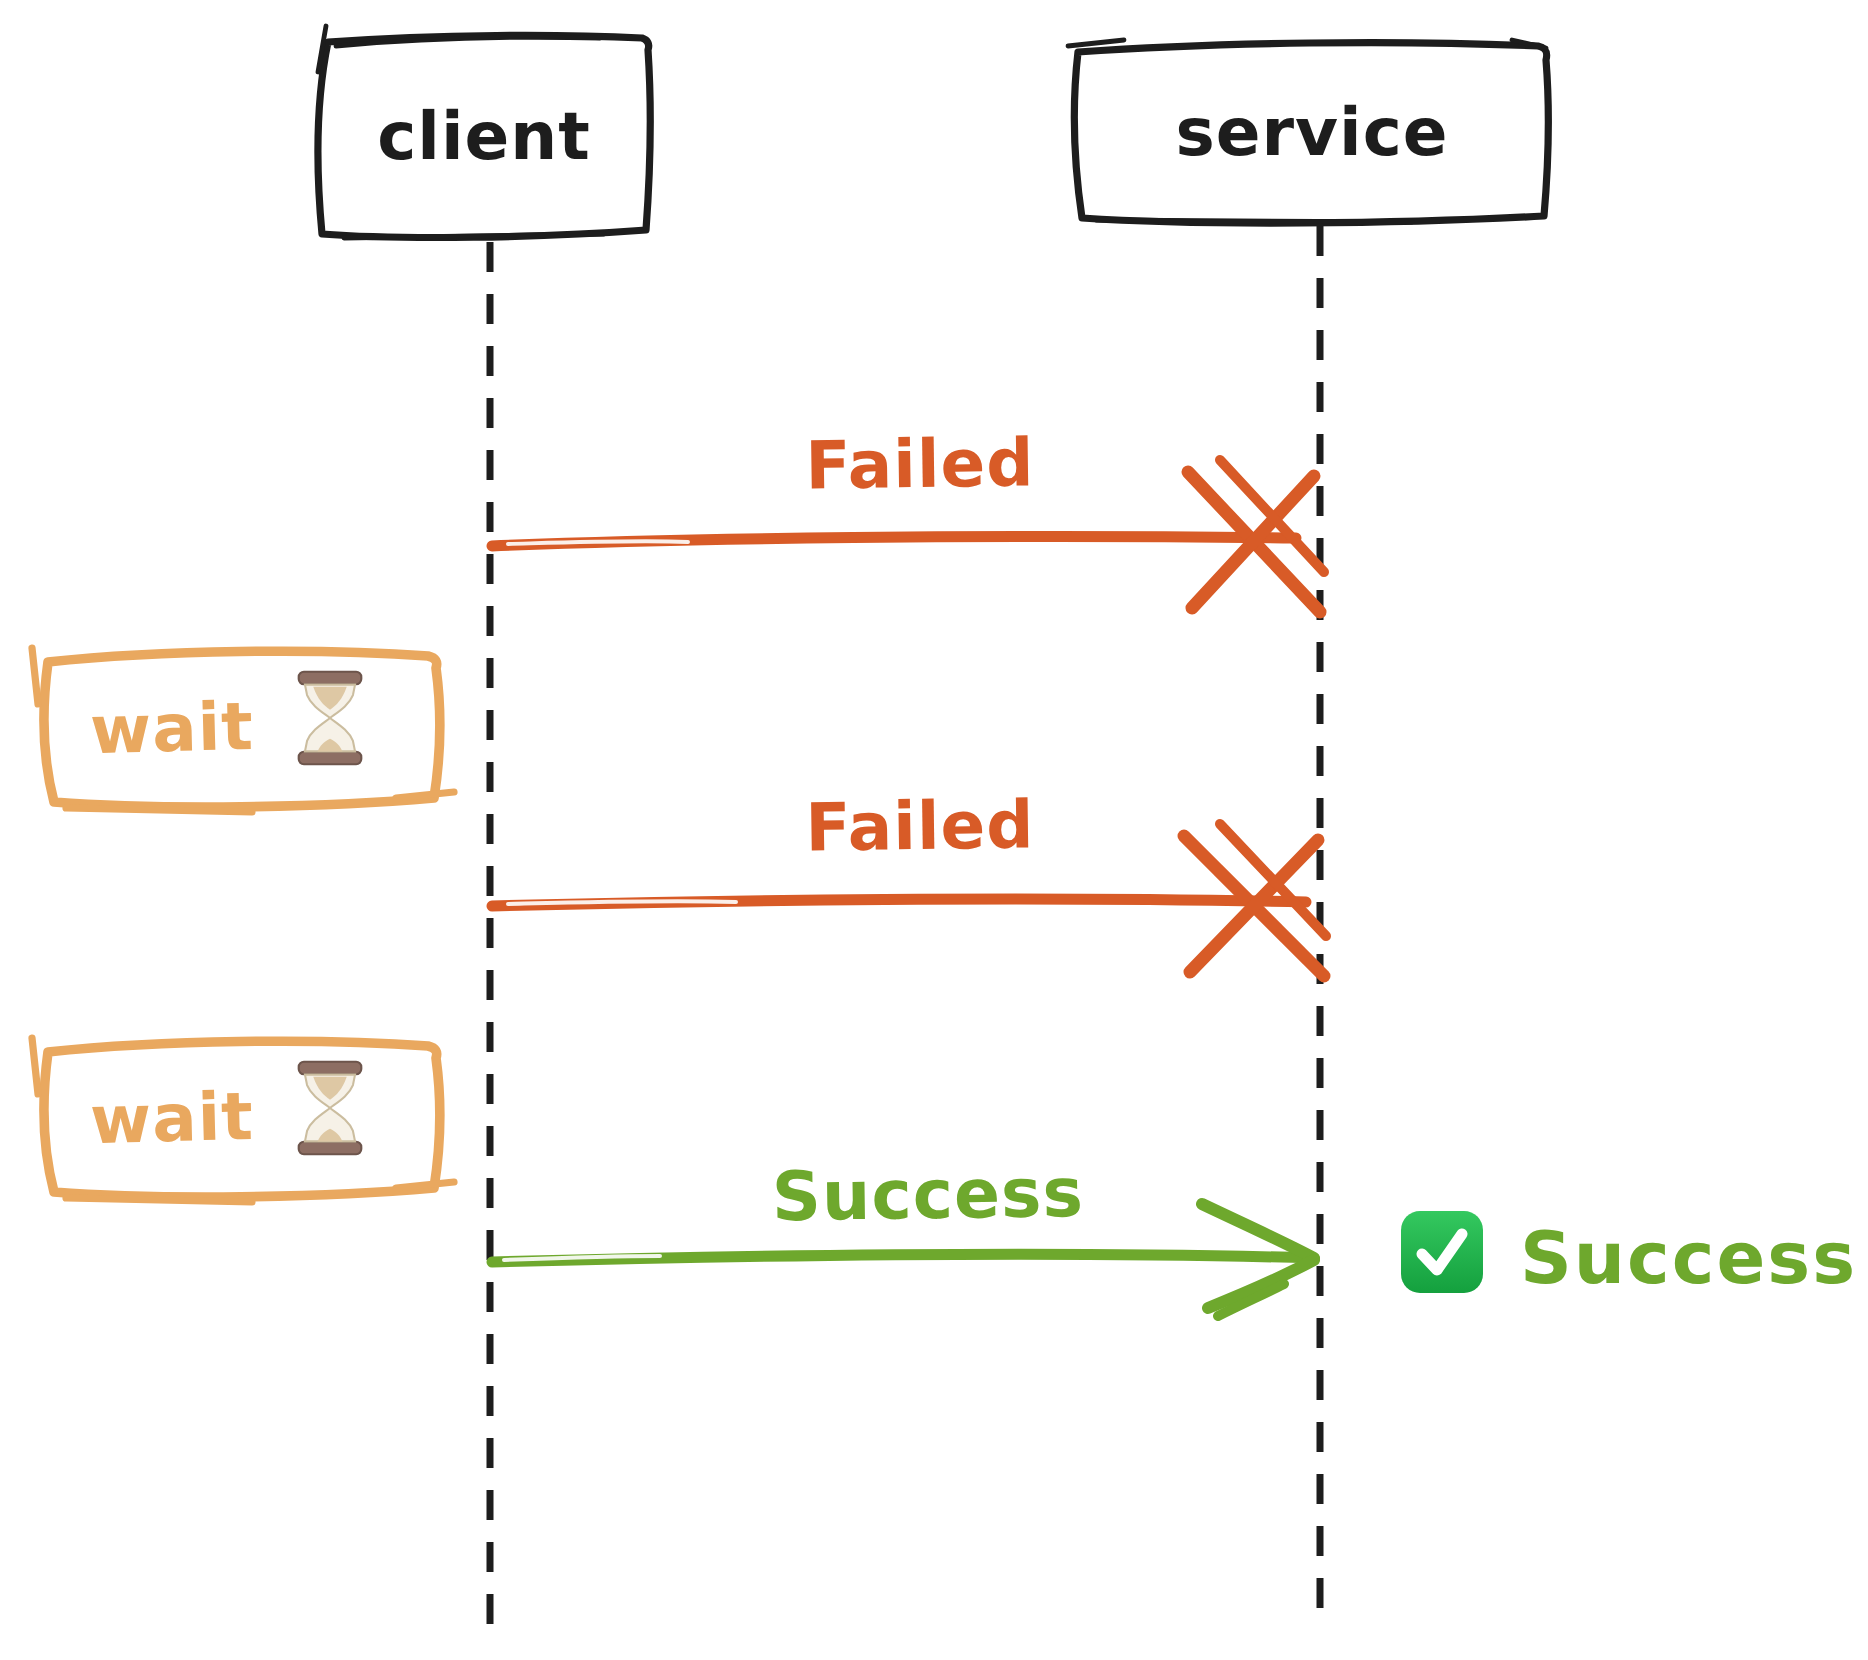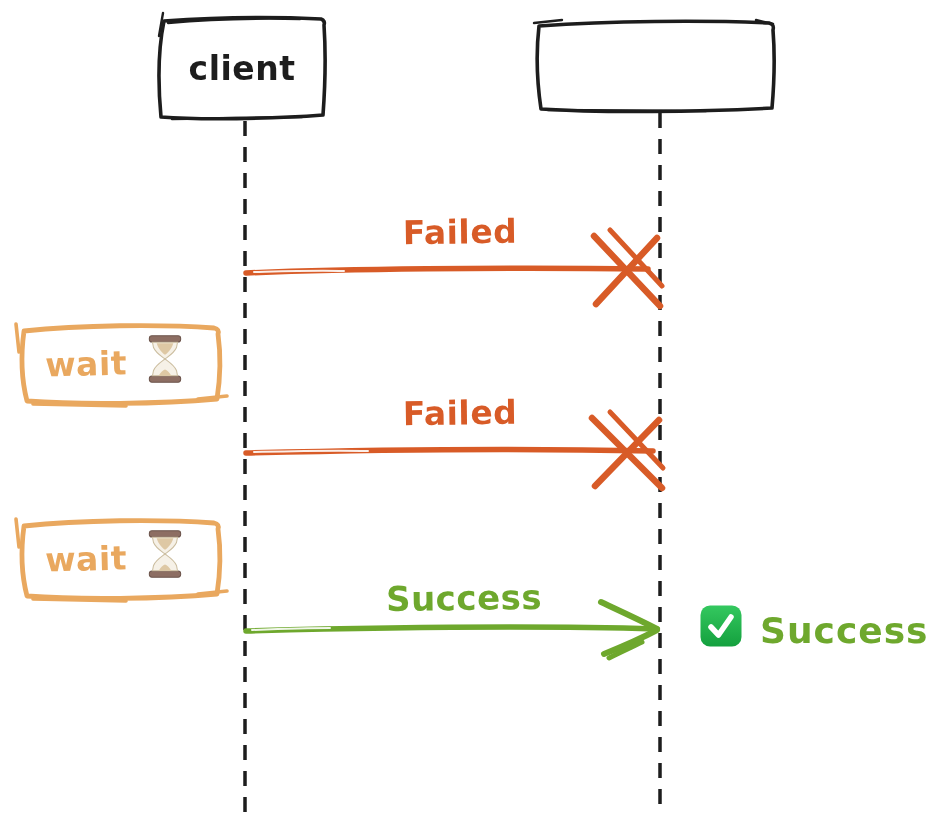--- a/index.html
+++ b/index.html
@@ -96,20 +96,21 @@
     <g fill="none" stroke="#6ea82d" stroke-linecap="round">
       <path stroke-width="5.5" d="M 246 631 C 360 628, 520 625, 657 629"></path>
       <path stroke="#ffffff" stroke-width="2" opacity="0.9" d="M 252 630 C 278 629, 304 628, 330 628"></path>
       <path stroke-width="6" d="M 601 602 C 622 612, 642 621, 657 629"></path>
       <path stroke-width="6" d="M 604 654 C 624 646, 642 638, 657 630"></path>
       <path stroke-width="5" d="M 609 658 C 621 652, 632 647, 642 642"></path>
     </g>
   </svg>
 
   <div class="lbl actor-lbl" style="left:242px; top:68px;">client</div>
+  <div class="lbl actor-lbl" style="left:656px; top:66px;">service</div>
 
   <div class="lbl failed-lbl" style="left:460px; top:232px;">Failed</div>
   <div class="lbl failed-lbl" style="left:460px; top:413px;">Failed</div>
   <div class="lbl success-lbl" style="left:464px; top:598px;">Success</div>
 
   <div class="lbl wait-lbl" style="left:86px; top:364px;">wait</div>
   <div class="icon-box" style="left:146px; top:335px; width:38px; height:48px;">
     <svg width="38" height="48" viewBox="0 0 36 46" xmlns="http://www.w3.org/2000/svg">
       <rect x="3" y="0.8" width="30" height="6" rx="2.5" fill="#8d6e63" stroke="#6d554c"></rect>
       <rect x="3" y="39.2" width="30" height="6" rx="2.5" fill="#8d6e63" stroke="#6d554c"></rect>

